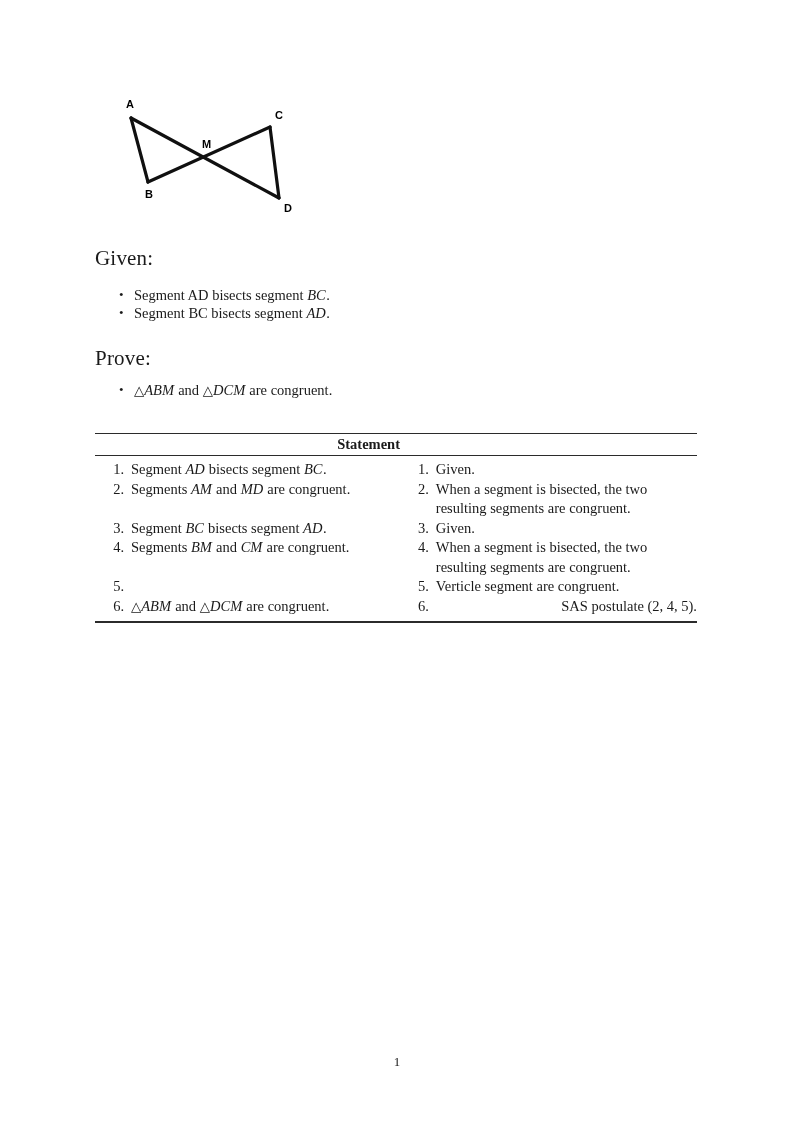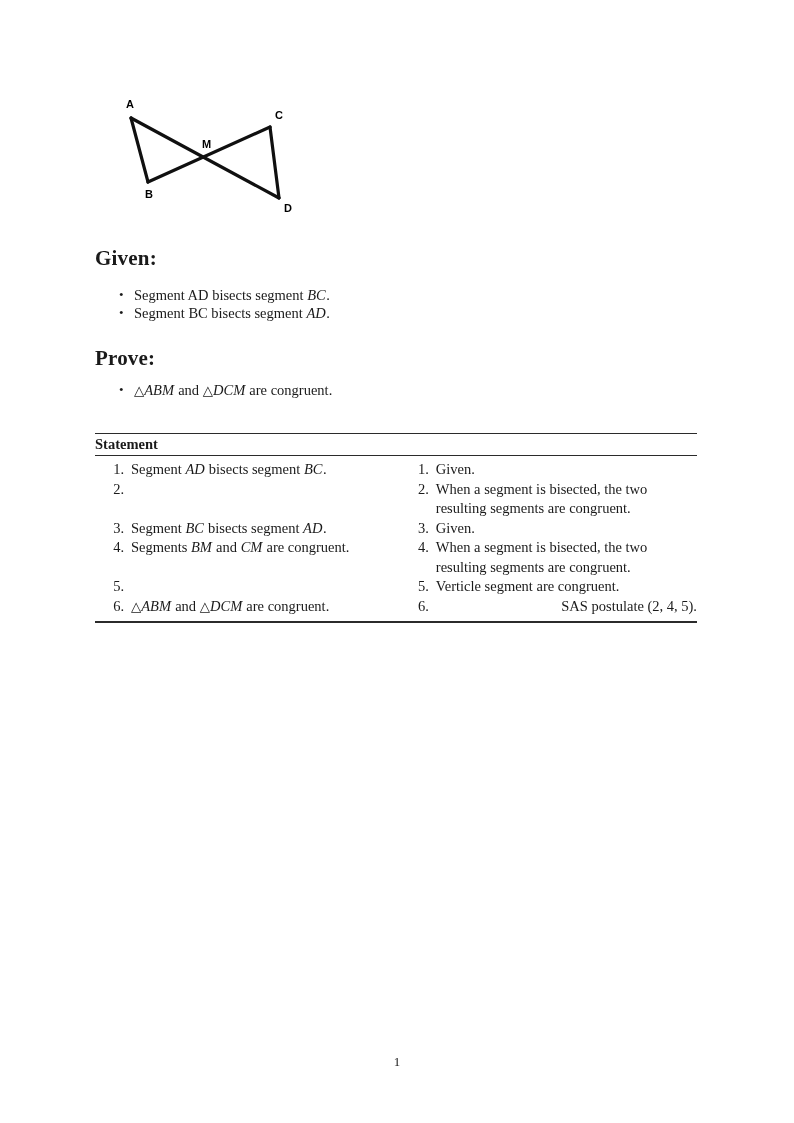--- a/index.html
+++ b/index.html
@@ -30,21 +30,21 @@
     font-weight: bold;
     font-size: 11px;
     fill: #000000;
   }
 
   
   .section-heading {
     position: absolute;
     left: 95px;
     font-size: 21px;
-    font-weight: bold;
+    font-weight: normal;
     letter-spacing: 0.2px;
   }
   #given-heading { top: 246px; }
   #prove-heading { top: 346px; }
 
   
   .bullet-list {
     position: absolute;
     left: 119px;
     margin: 0;
@@ -96,21 +96,21 @@
   .rule-bottom { height: 1.4px; }
 
   .thead {
     display: flex;
     height: 21px;
     align-items: center;
   }
   .th {
     font-size: 14.5px;
     font-weight: bold;
-    text-align: left;
+    text-align: right;
   }
   .th-statement { width: 305px; }
   .th-reason    { width: 297px; }
 
   .tbody {
     position: relative;
     padding-top: 4px;
     padding-bottom: 5px;
   }
   .trow {
@@ -191,20 +191,21 @@
         <div class="cell cell-reason">
           <span class="num">1.</span>
           <span class="txt">
             <span style="display:block;white-space:nowrap;">Given.</span>
           </span>
         </div>
       </div>
       <div class="trow">
         <div class="cell cell-statement">
           <span class="num">2.</span>
+          <span class="txt txt-nowrap"><span>Segments </span><span class="mi">AM</span><span> and </span><span class="mi">MD</span><span> are congruent.</span></span>
         </div>
         <div class="cell cell-reason">
           <span class="num">2.</span>
           <span class="txt">
             <span style="display:block;white-space:nowrap;">When a segment is bisected, the two</span>
             <span style="display:block;white-space:nowrap;">resulting segments are congruent.</span>
           </span>
         </div>
       </div>
       <div class="trow">

